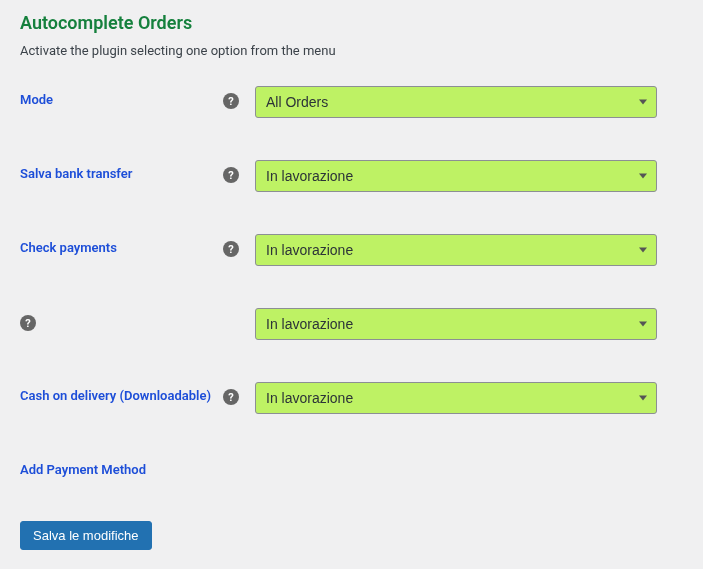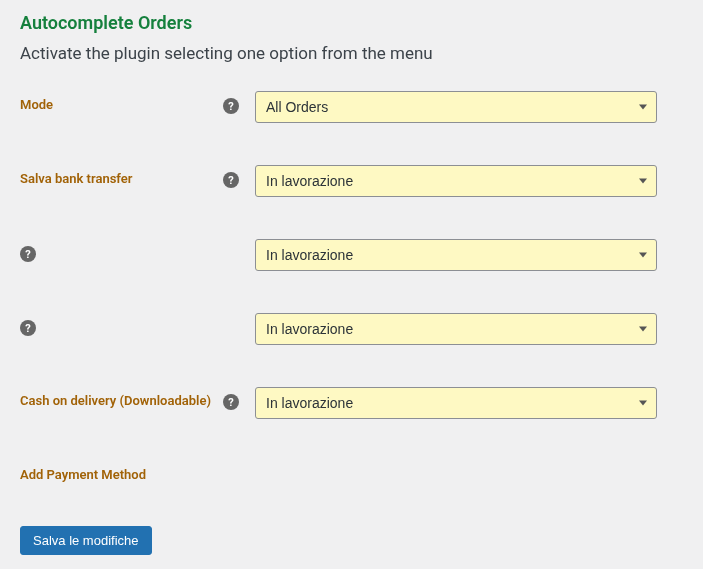--- a/index.html
+++ b/index.html
@@ -14,21 +14,21 @@
       color: #1d2327;
       width: 703px;
     }
     h2 {
       font-size: 18px;
       font-weight: 600;
       color: #15803d;
       margin-bottom: 10px;
     }
     .subtitle {
-      font-size: 17px;
+      font-size: 13px;
       color: #3c434a;
       margin-bottom: 28px;
     }
     .form-row {
       display: flex;
       align-items: flex-start;
       margin-bottom: 42px;
     }
     .form-row.checkbox-row {
       margin-bottom: 10px;
@@ -37,21 +37,21 @@
       width: 235px;
       display: flex;
       align-items: flex-start;
       justify-content: space-between;
       padding-right: 16px;
       padding-top: 6px;
     }
     .field-label {
       font-size: 13px;
       font-weight: 600;
-      color: #a16207;
+      color: #1d4ed8;
       line-height: 1.3;
     }
     .help-icon {
       width: 16px;
       height: 16px;
       border-radius: 50%;
       background: #666;
       color: #fff;
       font-size: 11px;
       font-weight: bold;
@@ -69,21 +69,21 @@
     .select-wrapper {
       position: relative;
       width: 100%;
     }
     select {
       width: 100%;
       height: 32px;
       padding: 0 34px 0 10px;
       font-size: 14px;
       color: #2c3338;
-      background: #fef9c3;
+      background: #bef264;
       border: 1px solid #8c8f94;
       border-radius: 3px;
       appearance: none;
       -webkit-appearance: none;
       cursor: pointer;
     }
     .select-wrapper::after {
       content: '';
       position: absolute;
       right: 10px;
@@ -150,20 +150,21 @@
     <div class="select-wrapper">
       <select>
         <option>In lavorazione</option>
       </select>
     </div>
   </div>
 </div>
 
 <div class="form-row">
   <div class="label-col">
+    <label class="field-label">Check payments</label>
     <span class="help-icon">?</span>
   </div>
   <div class="input-col">
     <div class="select-wrapper">
       <select>
         <option>In lavorazione</option>
       </select>
     </div>
   </div>
 </div>

